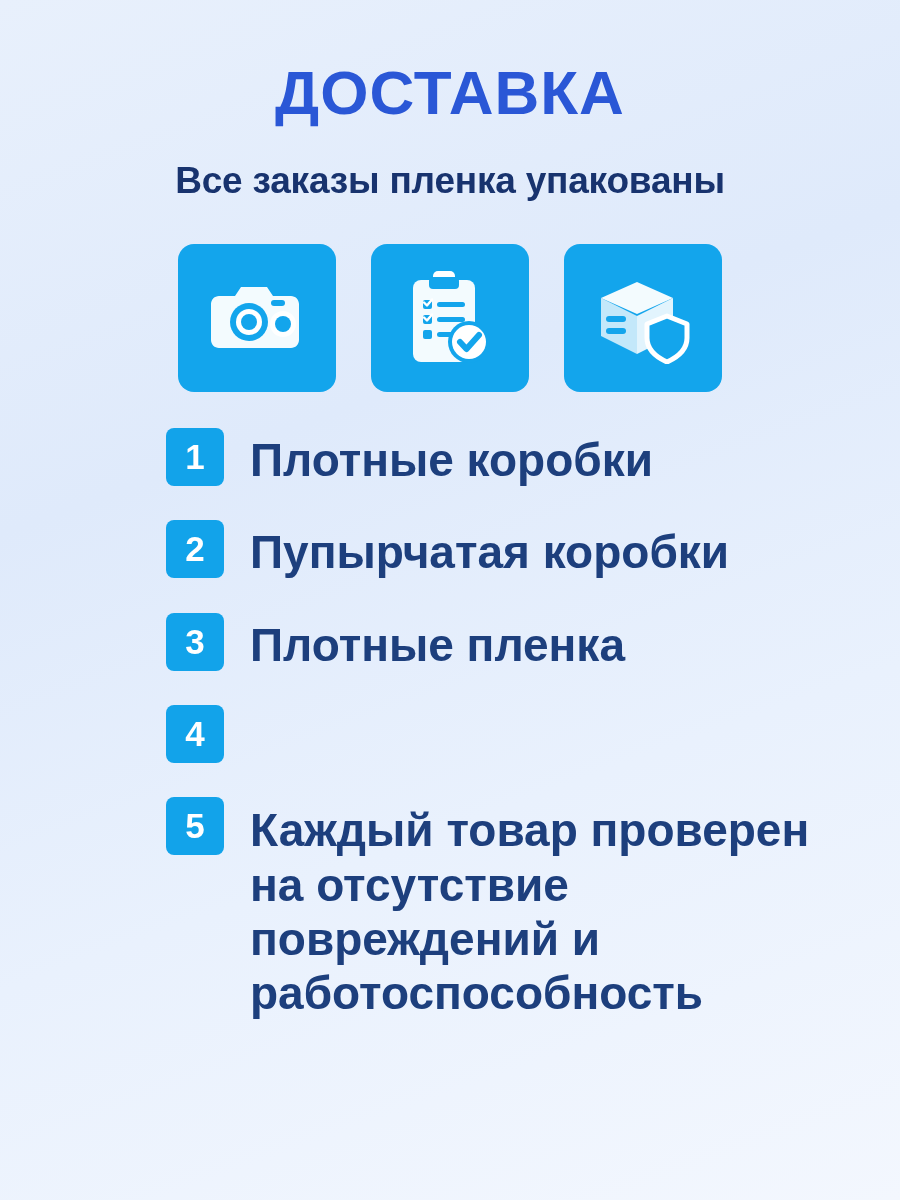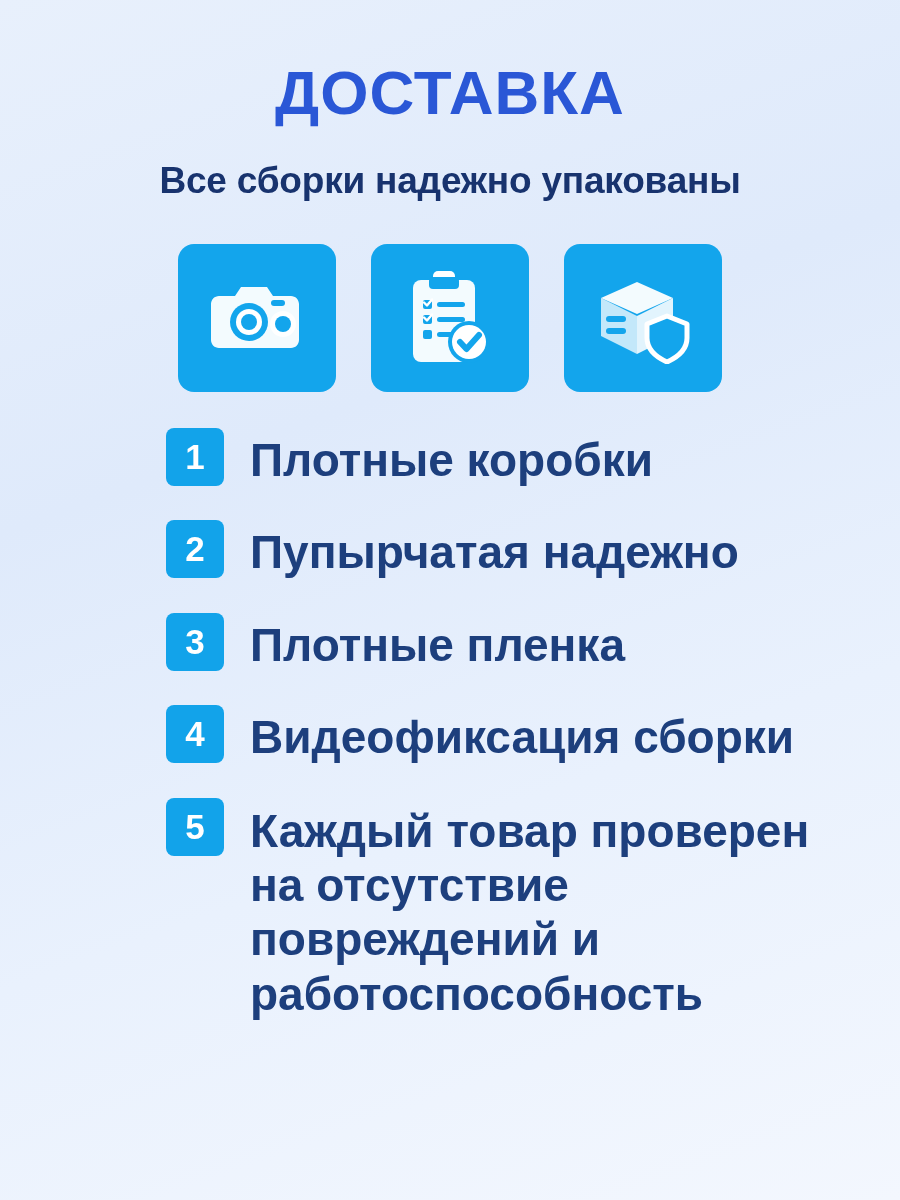--- a/index.html
+++ b/index.html
@@ -106,21 +106,21 @@
     line-height: 1.18;
   }
 </style>
 </head>
 <body>
 
 <div class="page">
 
   <div class="title">ДОСТАВКА</div>
 
-  <div class="subtitle">Все сборки надежно упакованы</div>
+  <div class="subtitle">Все заказы пленка упакованы</div>
 
   <div class="icon-row">
 
     <div class="icon-tile">
       <span>
         <svg width="96" height="76" viewBox="0 0 96 76" fill="none" xmlns="http://www.w3.org/2000/svg">
           <path d="M10 16h16l6-9h26l6 9h18c4.4 0 8 3.6 8 8v36c0 4.4-3.6 8-8 8H10c-4.4 0-8-3.6-8-8V24c0-4.4 3.6-8 8-8z" fill="#ffffff" opacity="0.95"></path>
           <circle cx="40" cy="42" r="19" fill="#13a5ec"></circle>
           <circle cx="40" cy="42" r="13" fill="#ffffff"></circle>
           <circle cx="40" cy="42" r="8" fill="#13a5ec"></circle>
@@ -171,31 +171,30 @@
 
   <div class="list">
 
     <div class="list-item">
       <div class="num-badge">1</div>
       <div class="item-label">Плотные коробки</div>
     </div>
 
     <div class="list-item">
       <div class="num-badge">2</div>
-      <div class="item-label">Пупырчатая надежно</div>
+      <div class="item-label">Пупырчатая коробки</div>
     </div>
 
     <div class="list-item">
       <div class="num-badge">3</div>
       <div class="item-label">Плотные пленка</div>
     </div>
 
     <div class="list-item">
       <div class="num-badge">4</div>
-      <div class="item-label">Видеофиксация сборки</div>
     </div>
 
     <div class="list-item multiline">
       <div class="num-badge">5</div>
       <div class="item-label">Каждый товар проверен на отсутствие повреждений и работоспособность</div>
     </div>
 
   </div>
 
 </div>

